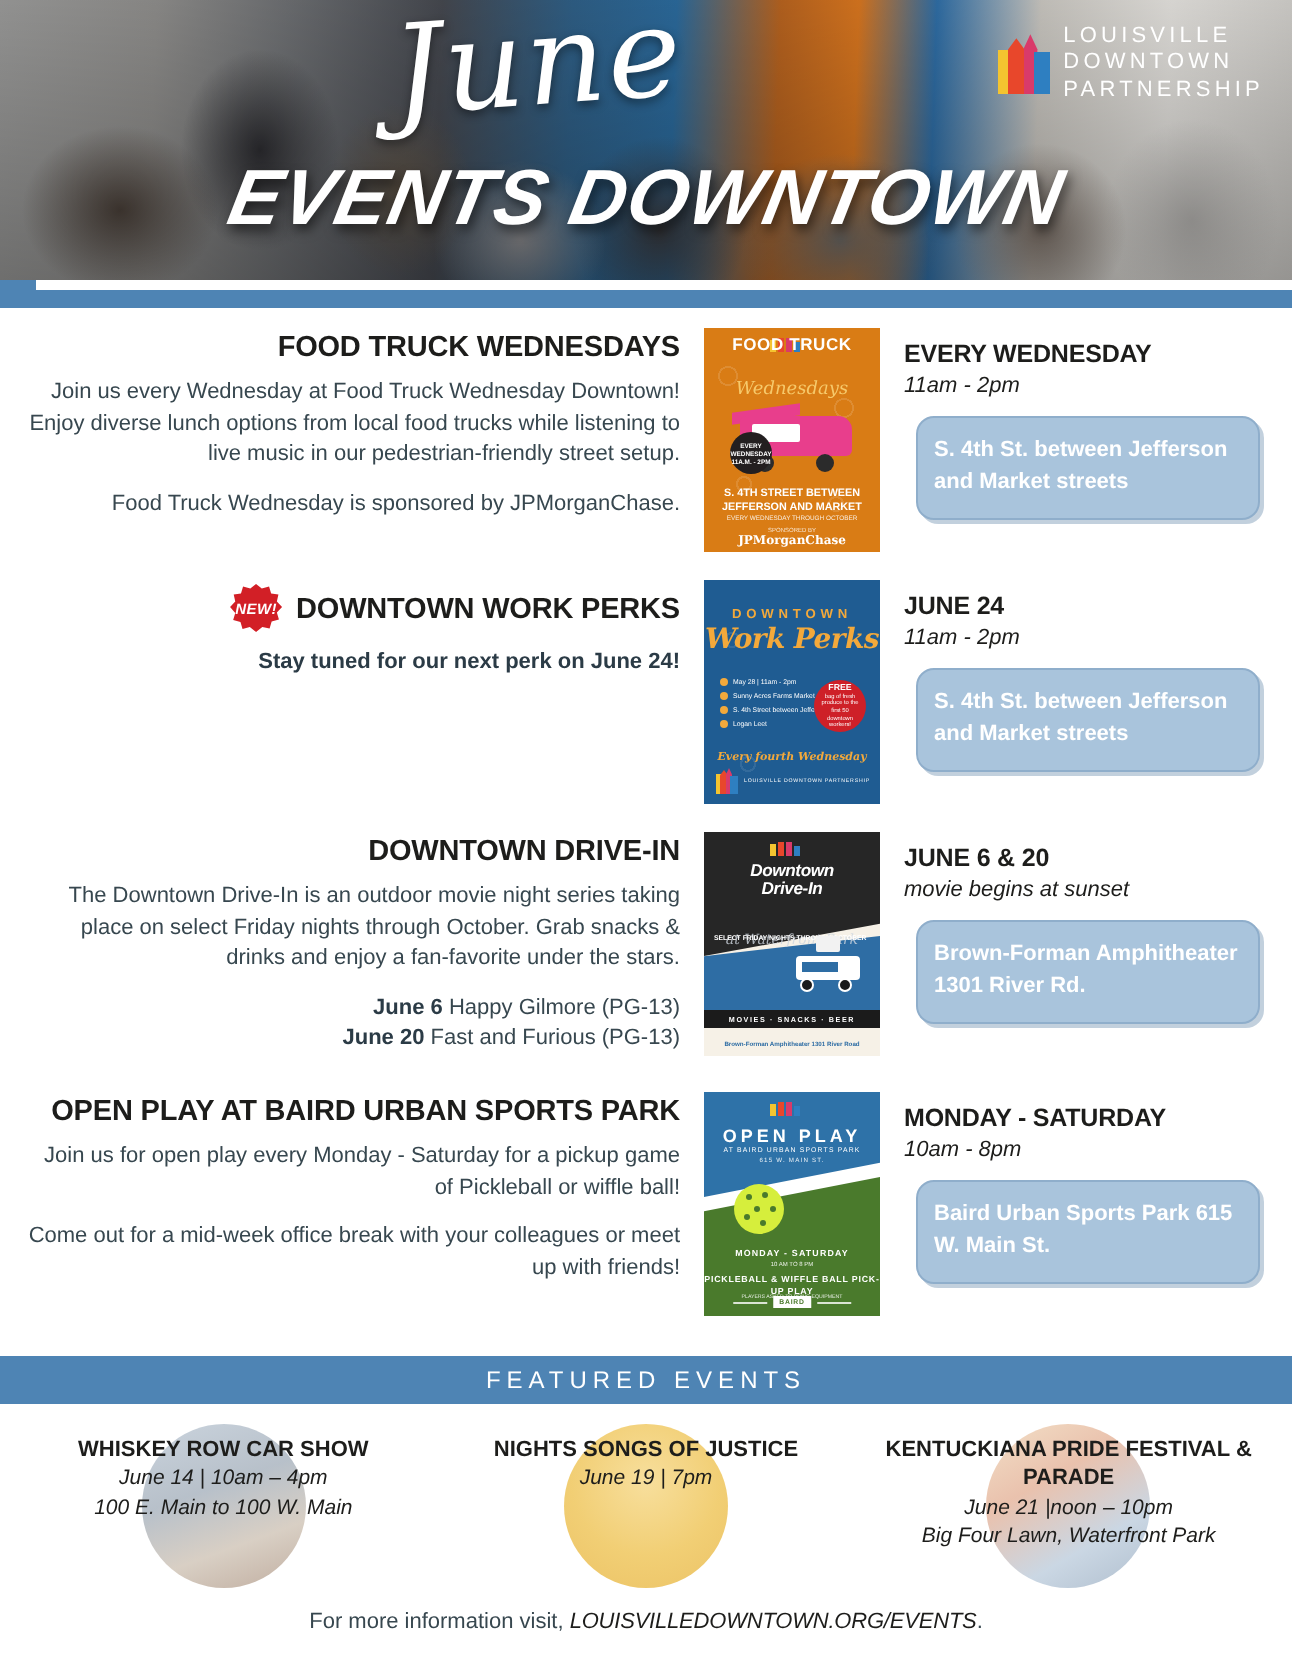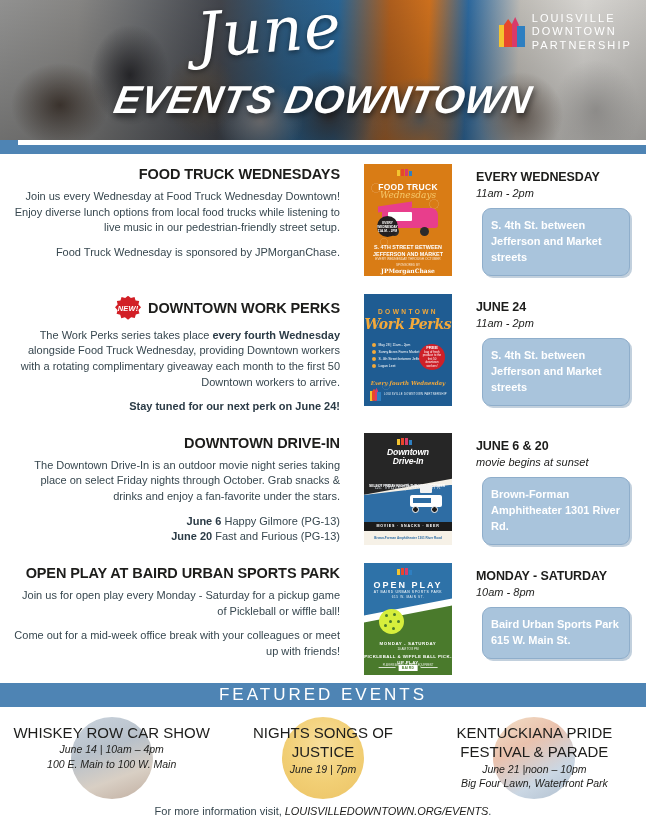--- a/index.html
+++ b/index.html
@@ -87,21 +87,20 @@
   .hero-rule::before {
     content:""; position:absolute; left:18px; right:0; top:0; height:5px; background:#ffffff;
   }
 
   
   .events { position: relative; width: 646px; }
   .row {
     display: flex;
     align-items: flex-start;
     padding: 6px 0 4px 0;
-    gap: 12px;
   }
   .row-text {
     width: 352px;
     padding: 6px 12px 4px 14px;
     text-align: right;
   }
   .row-title {
     font-size: 14.5px;
     font-weight: 700;
     color: #1d1d1b;
@@ -152,21 +151,21 @@
   
   .p-ftw { background:#D97C15; }
   .p-ftw .pattern {
     position:absolute; inset:0;
     background:
       radial-gradient(circle 7px at 12px 24px, transparent 4px, rgba(255,255,255,.13) 4px, rgba(255,255,255,.13) 5px, transparent 5px),
       radial-gradient(circle 7px at 70px 40px, transparent 4px, rgba(255,255,255,.13) 4px, rgba(255,255,255,.13) 5px, transparent 5px),
       radial-gradient(circle 6px at 20px 78px, transparent 3px, rgba(255,255,255,.12) 3px, rgba(255,255,255,.12) 4px, transparent 4px),
       radial-gradient(circle 6px at 66px 88px, transparent 3px, rgba(255,255,255,.12) 3px, rgba(255,255,255,.12) 4px, transparent 4px);
   }
-  .p-ftw .t1 { position:absolute; top:18px; width:100%; text-align:center; font-size:8.5px; font-weight:700; letter-spacing:.3px; }
+  .p-ftw .t1 { position:absolute; top:3px; width:100%; text-align:center; font-size:8.5px; font-weight:700; letter-spacing:.3px; }
   .p-ftw .t2 { position:absolute; top:26px; width:100%; text-align:center; font-size:9px; font-style:italic; font-family:"DejaVu Serif",serif; color:#F6C96B; }
   .truck { position:absolute; left:10px; top:40px; width:68px; height:32px; }
   .truck .body { position:absolute; left:8px; top:4px; width:56px; height:20px; background:#E83E8C; border-radius:3px 7px 3px 3px; }
   .truck .win { position:absolute; left:14px; top:8px; width:24px; height:9px; background:#ffffff; border-radius:1px; }
   .truck .w1,.truck .w2 { position:absolute; bottom:0; width:9px; height:9px; background:#2b2b2b; border-radius:50%; }
   .truck .w1 { left:16px; } .truck .w2 { left:46px; }
   .truck .awn { position:absolute; left:4px; top:0px; width:34px; height:6px; background:#E83E8C; transform:skewY(-8deg); }
   .p-ftw .stamp { position:absolute; left:13px; top:52px; width:21px; height:21px; border-radius:50%; background:#231f20; color:#fff; font-size:3.2px; display:flex; align-items:center; justify-content:center; text-align:center; line-height:1.25; font-weight:700;}
   .p-ftw .t3 { position:absolute; top:80px; width:100%; text-align:center; font-size:5.4px; font-weight:700; line-height:1.35; }
   .p-ftw .t4 { position:absolute; top:93px; width:100%; text-align:center; font-size:3.2px; opacity:.85; }
@@ -249,26 +248,26 @@
     color: #ffffff;
     font-size: 11px;
     font-weight: 700;
     line-height: 1.45;
     padding: 9px 8px;
     box-shadow: 2px 2px 0 rgba(120,150,180,.45);
   }
 
   
   .featured-bar {
-    margin-top: 4px;
+    margin-top: 16px;
     width: 646px; height: 24px;
     background: #4E84B4;
     color: #ffffff;
     display: flex; align-items: center; justify-content: center;
-    font-size: 17px; letter-spacing: 3px; font-weight: 400;
+    font-size: 12px; letter-spacing: 3px; font-weight: 400;
   }
   .featured-grid {
     display: flex;
     padding: 14px 6px 4px 6px;
     gap: 0;
   }
   .fcard {
     flex: 1;
     position: relative;
     text-align: center;
@@ -283,21 +282,21 @@
     border-radius: 50%;
     opacity: .55;
     z-index: 0;
   }
   .fc1 .circle-photo { background: linear-gradient(160deg,#9fb0c2 0%,#7d8d9e 40%,#b9a894 70%,#8d6b52 100%); }
   .fc2 .circle-photo { background: radial-gradient(circle at 50% 35%, #F6D98B 0%, #EFC65C 55%, #E8B84A 100%); opacity:.85; }
   .fc3 .circle-photo { background: linear-gradient(150deg,#e9c79a 0%,#d88f6a 35%,#9fb6cd 70%,#6f8aa6 100%); }
   .fc4 .circle-photo { background: linear-gradient(160deg,#cfd9c4 0%,#9cb07f 45%,#b9b2a4 100%); }
   .fcard .ftext { position: relative; z-index: 1; }
   .fc-title {
-    font-size: 15px; font-weight: 400; color: #1d1d1b; line-height: 1.3;
+    font-size: 11px; font-weight: 700; color: #1d1d1b; line-height: 1.3;
   }
   .fc-line {
     font-size: 10.5px; font-style: italic; color: #1d1d1b; line-height: 1.35;
   }
 
   .footer-note {
     position: absolute; left: 0; right: 0; bottom: 12px;
     text-align: center;
     font-size: 11px;
     color: #37474F;
@@ -373,21 +372,20 @@
     </div>
   </div>
 
   <div class="row">
     <div class="row-text">
       <div class="row-title">
         <span class="new-badge">NEW!</span>
         <span>DOWNTOWN WORK PERKS</span>
       </div>
       <div class="row-body">
-        <p>The Work Perks series takes place <b>every fourth Wednesday</b> alongside Food Truck Wednesday, providing Downtown workers with a rotating complimentary giveaway each month to the first 50 Downtown workers to arrive.</p>
         <p><b>Stay tuned for our next perk on June 24!</b></p>
       </div>
     </div>
     <div class="row-poster">
       <div class="poster p-wp">
         <div class="pattern"></div>
         <div class="t1">DOWNTOWN</div>
         <div class="t2">Work Perks</div>
         <div class="bullets">
           <div>

